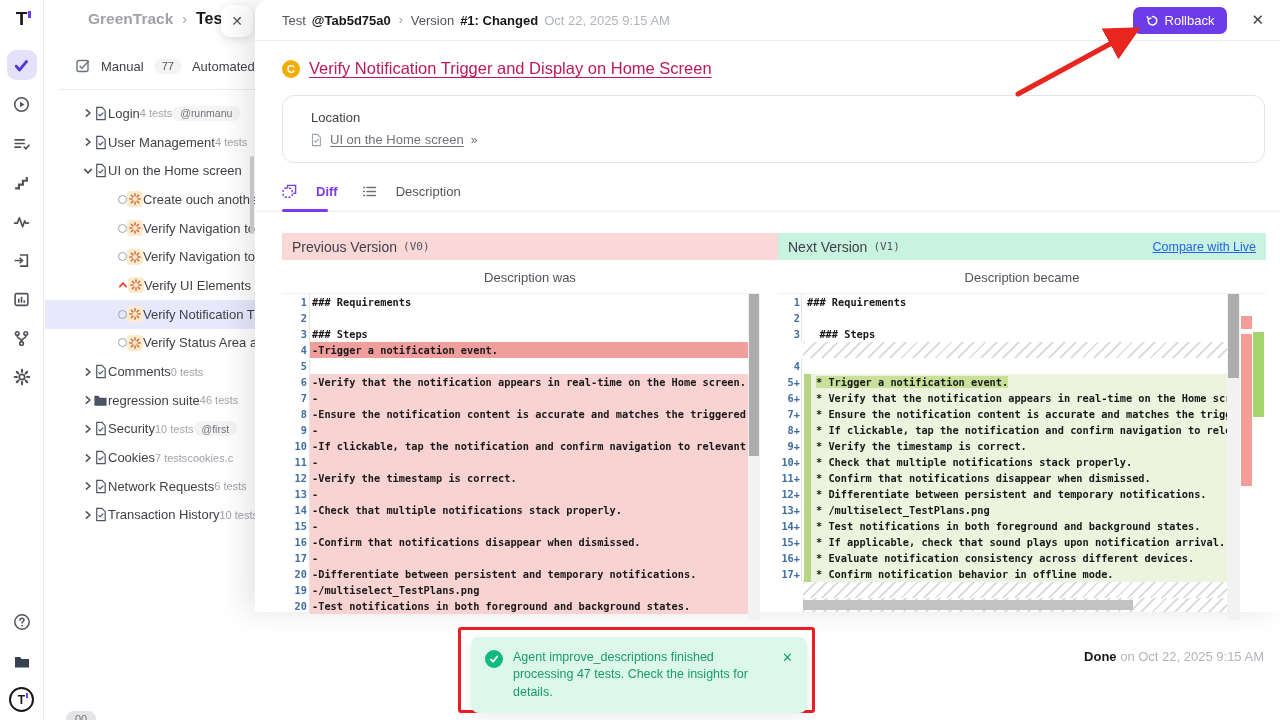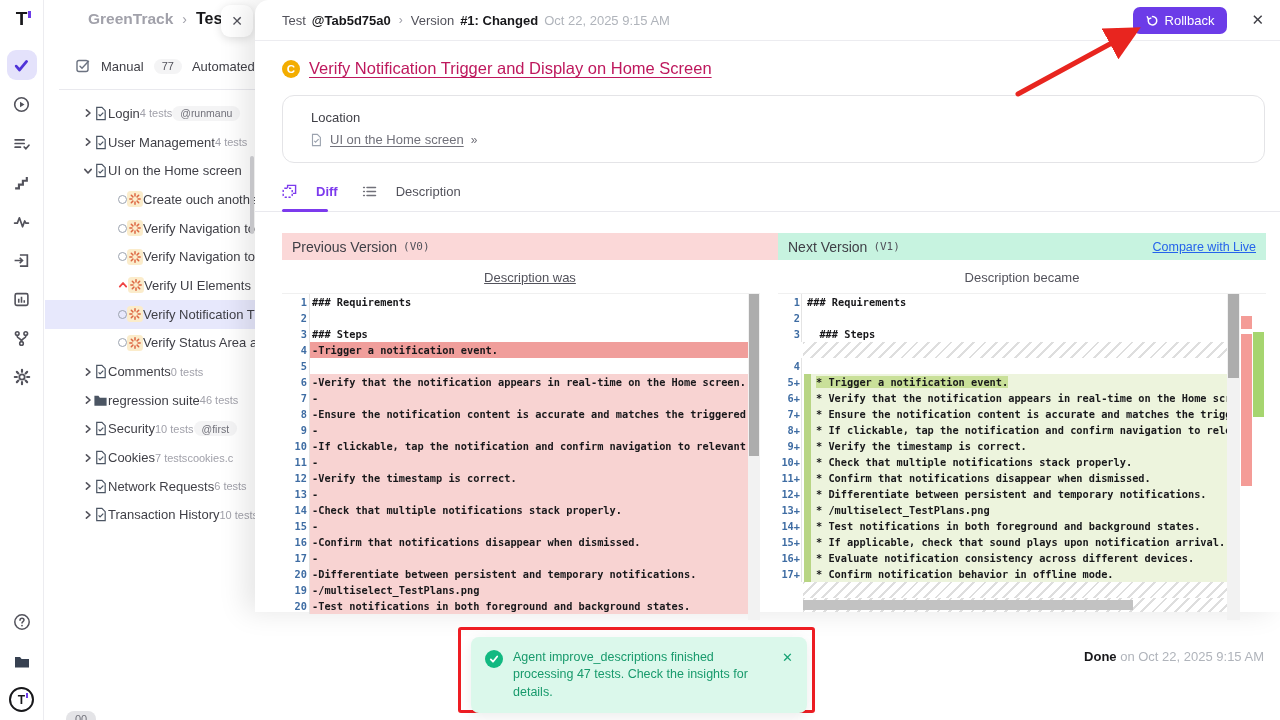--- a/index.html
+++ b/index.html
@@ -80,21 +80,21 @@
   .dtab.idle { color:#52525b; }
   .tabline { position:absolute; left:0; top:211px; width:100%; height:1px; background:#e9e9ee; }
   .tabind { position:absolute; left:27px; top:209px; width:46px; height:3px; background:#7c3aed; border-radius:2px; }
 
   .vhead { position:absolute; top:233px; height:27px; display:flex; align-items:center; padding:0 10px; font-size:14px; color:#3f3f46; }
   .vhead.vleft  { left:27px;  width:496px; background:#fbd8d8; }
   .vhead.vright { left:523px; width:488px; background:#c7f3e0; }
   .vver { font-family:"DejaVu Sans Mono", monospace; font-size:11px; color:#52525b; margin-left:6px;text-align:right; }
   .cmp-link { margin-left:auto; font-size:12.5px; color:#2563eb; font-weight:500; text-decoration:underline; cursor:pointer; }
   .cap { position:absolute; top:270px; font-size:13px; color:#52525b; text-align:center; }
-  .cap.cleft { left:27px; width:496px;text-decoration:underline; } .cap.cright { left:523px; width:488px; }
+  .cap.cleft { left:27px; width:496px; } .cap.cright { left:523px; width:488px; }
 
   .pane { position:absolute; top:293px; height:327px; overflow:hidden; border-top:1px solid #f0f0f0; }
   .pane.pleft  { left:27px;  width:478px; }
   .pane.pright { left:523px; width:488px; }
   .flow-l { margin-right:12px; }
   .flow-r { margin-right:39px; }
   .dline { display:flex; height:16px; line-height:16px; font-family:"DejaVu Sans Mono", monospace;
            font-size:10.3px; font-weight:700; color:#18181b; }
   .lnum { flex:none; text-align:right; color:#3e6ca3; border-right:1px solid #e4e4e4; }
   .pleft  .lnum { width:28px; padding-right:2px; }

